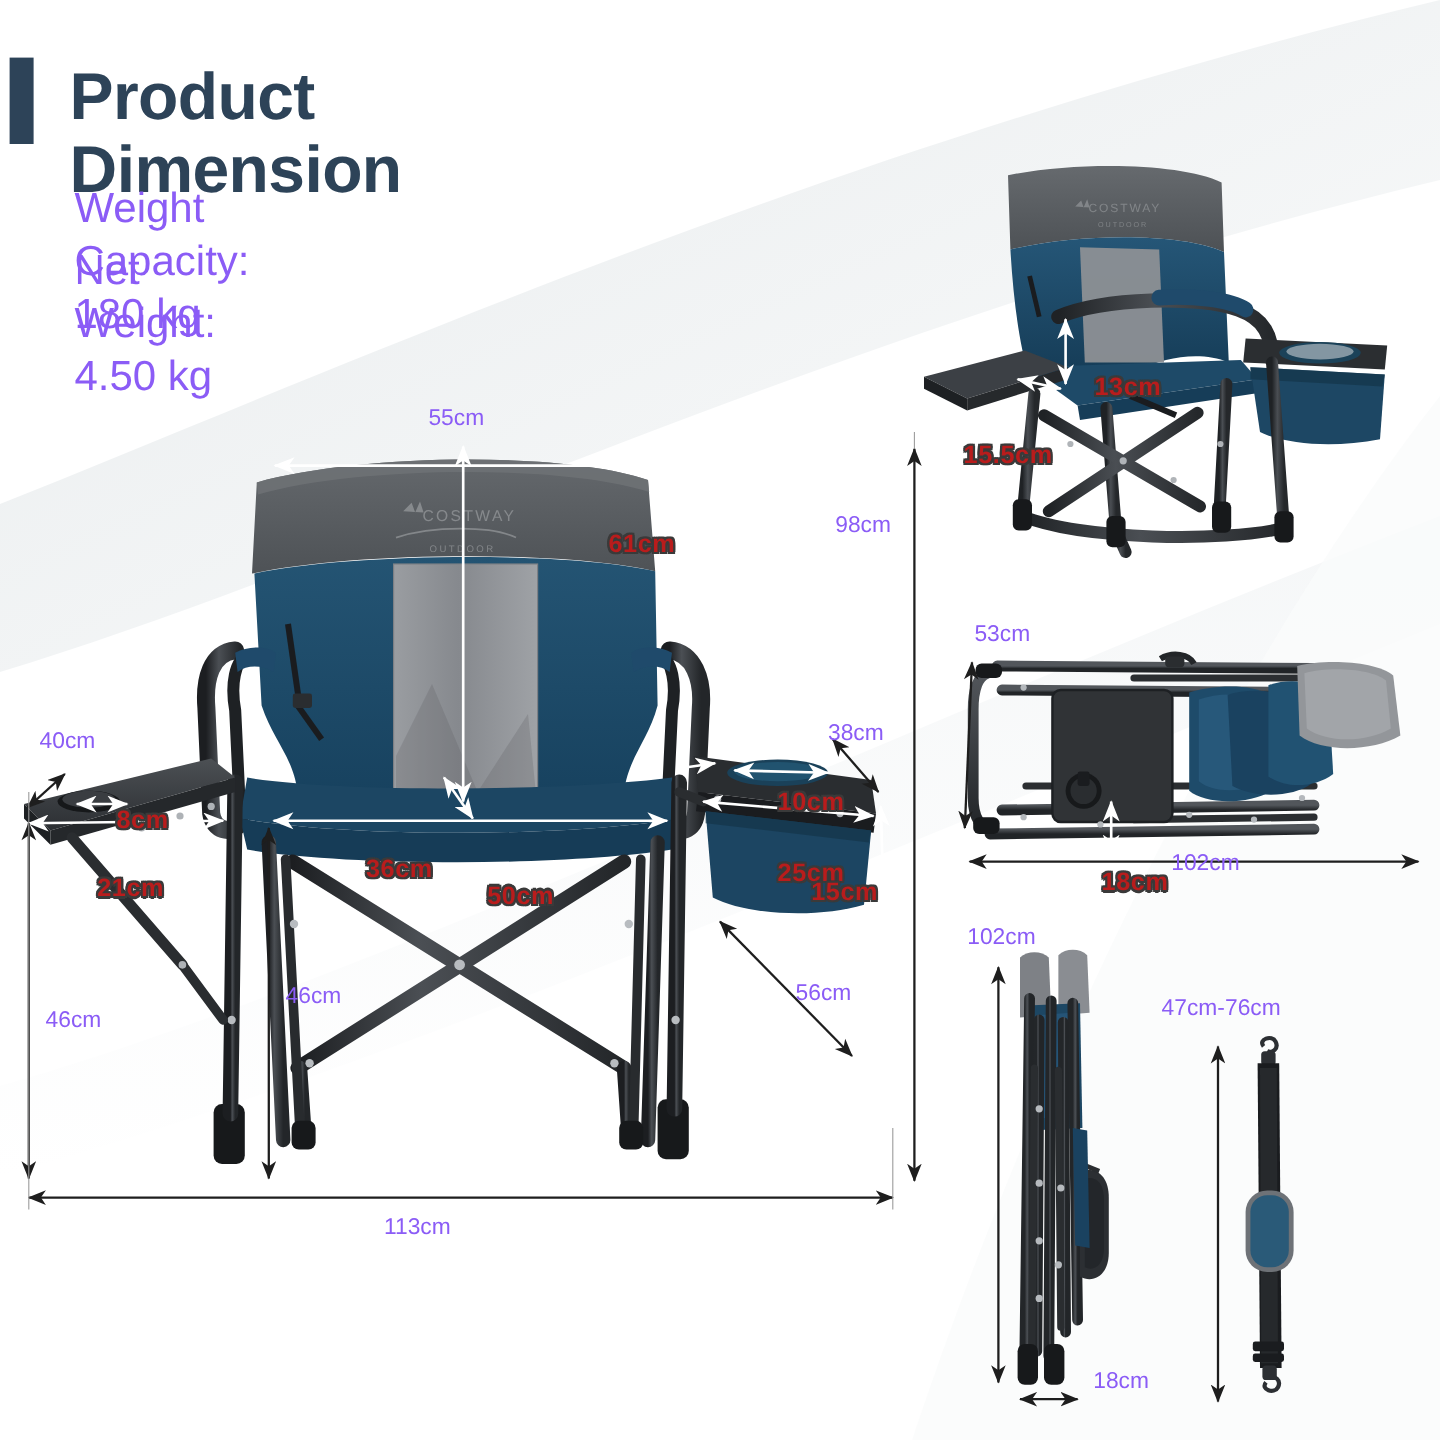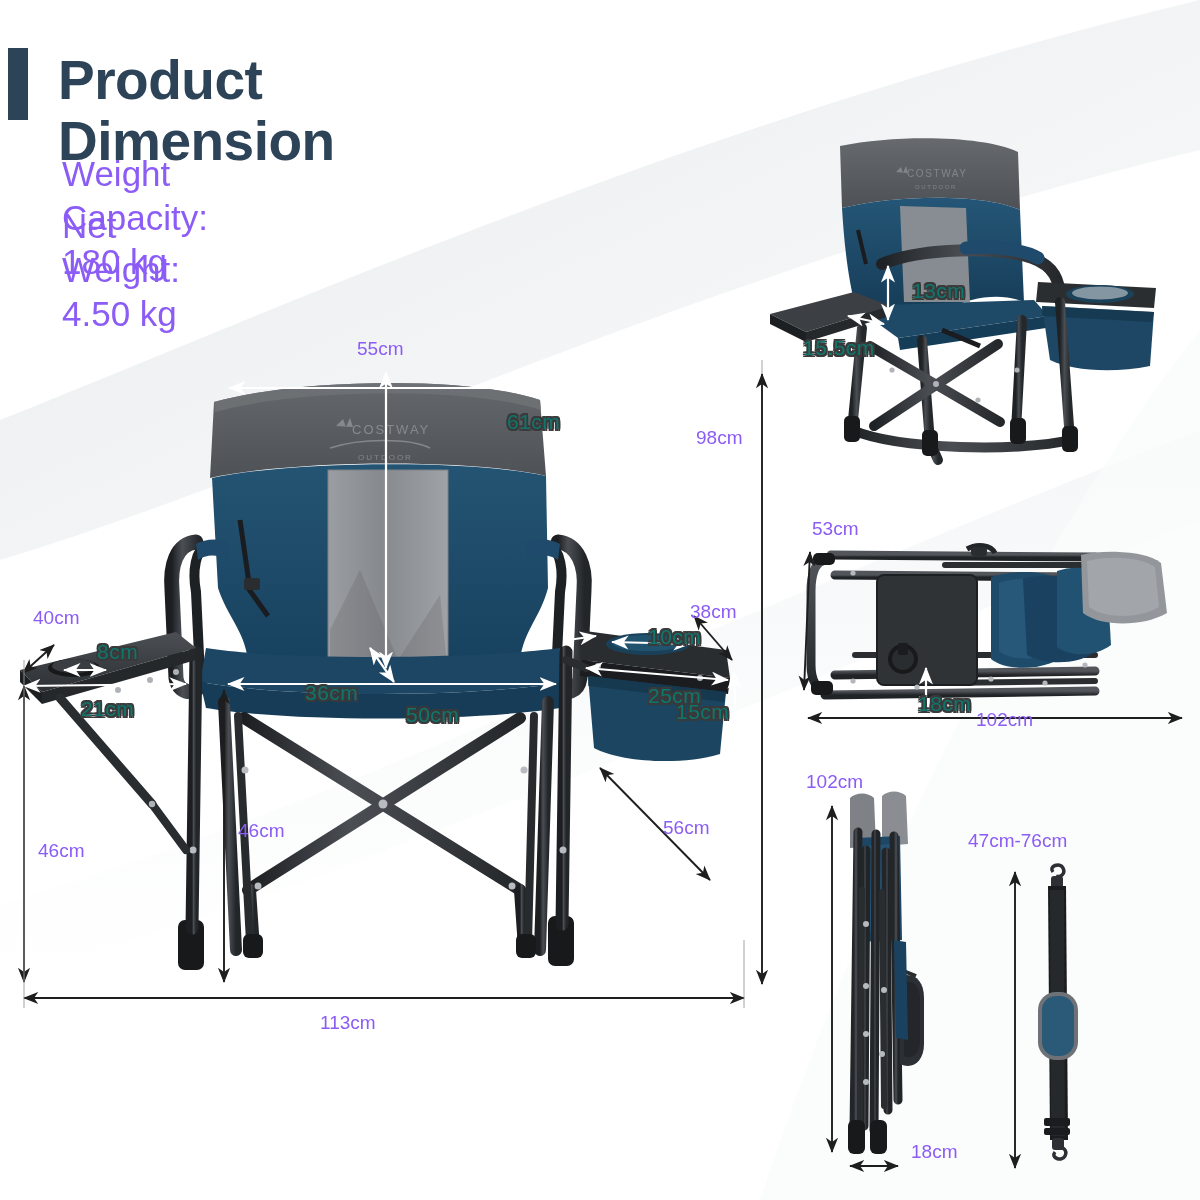--- a/index.html
+++ b/index.html
@@ -31,27 +31,28 @@
   }
   .sub-1 { top: 152px; }
   .sub-2 { top: 204px; }
 
   
   .dim {
     position: absolute; z-index: 40;
     font-size: 19px; color: #8b5cf6; white-space: nowrap;
   }
   .dim.white {
-    color: #0f766e; font-weight: normal;
+    color: #b91c1c; font-weight: bold;
     text-shadow:
       -1.6px -1.6px 0 #3a3a3a,  1.6px -1.6px 0 #3a3a3a,
       -1.6px  1.6px 0 #3a3a3a,  1.6px  1.6px 0 #3a3a3a,
        0 -1.8px 0 #3a3a3a, 0 1.8px 0 #3a3a3a,
       -1.8px 0 0 #3a3a3a, 1.8px 0 0 #3a3a3a;
     letter-spacing: 0.5px;
+    margin-top: 32px;
   }
   .dim.big { font-size: 21px; }
 
   
   .art { position: absolute; z-index: 10; }
   .lines { position: absolute; inset: 0; z-index: 30; pointer-events: none; }
 </style>
 </head>
 <body>
 

